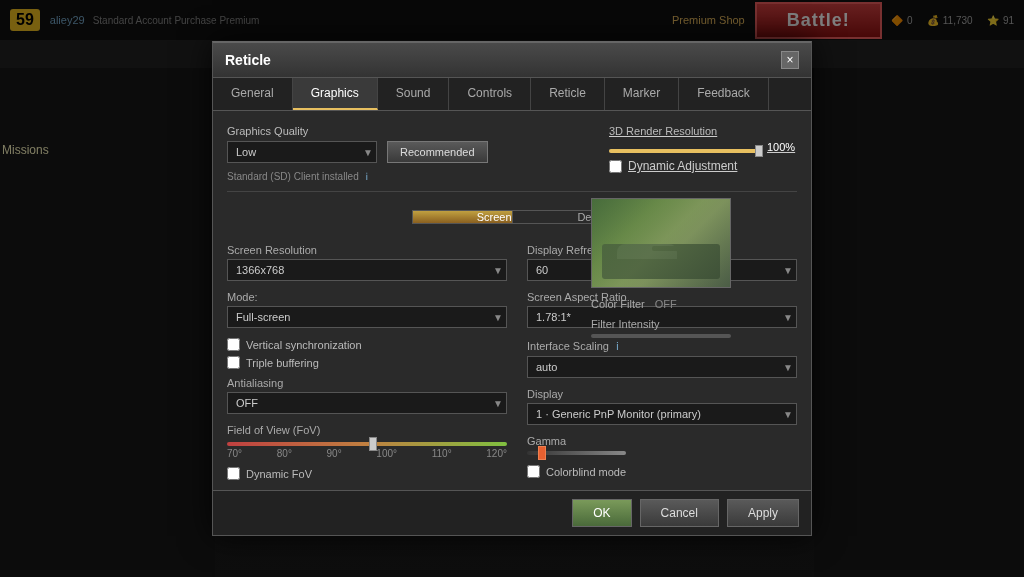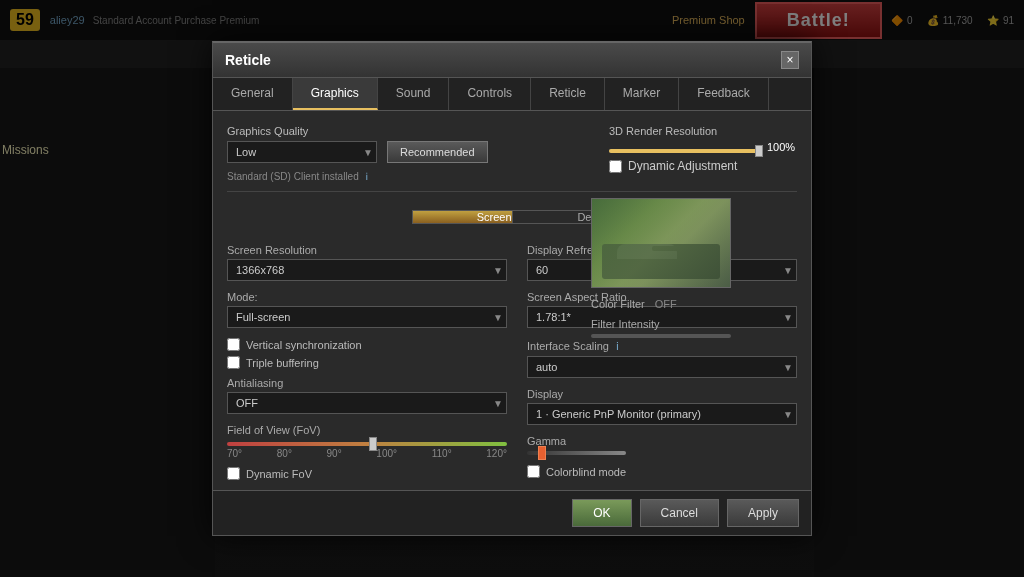--- a/index.html
+++ b/index.html
@@ -202,20 +202,21 @@
       border: 1px solid #777;
       color: #ddd;
       padding: 4px 12px;
       font-size: 11px;
       cursor: pointer;
     }
 
     
     .render-section {
       margin-left: 10px;
+      text-decoration: underline;
     }
 
     .render-row {
       display: flex;
       align-items: flex-end;
       gap: 8px;
     }
 
     .slider-bar {
       position: relative;

